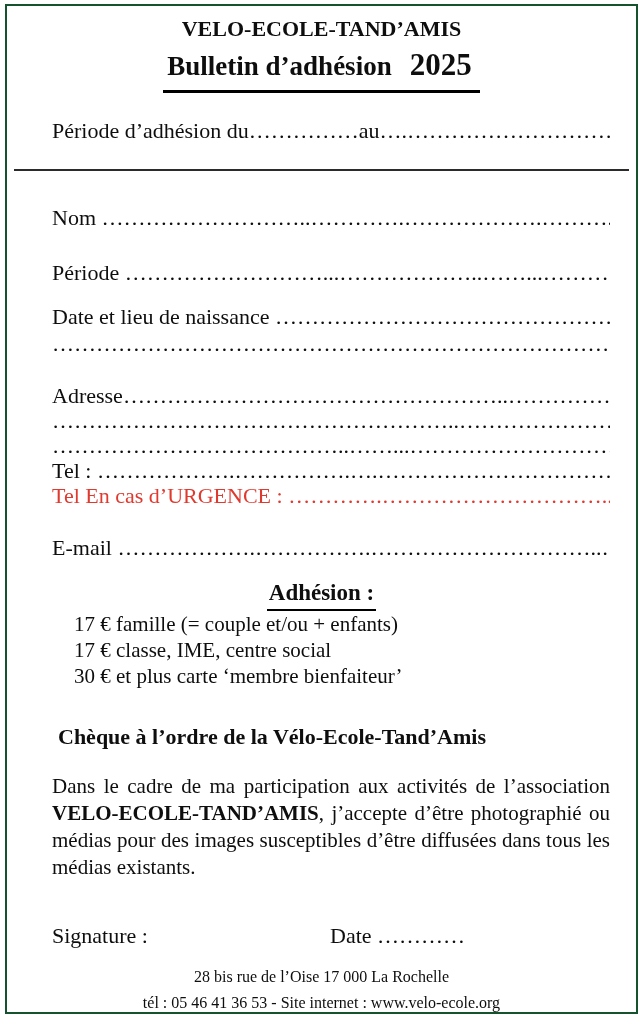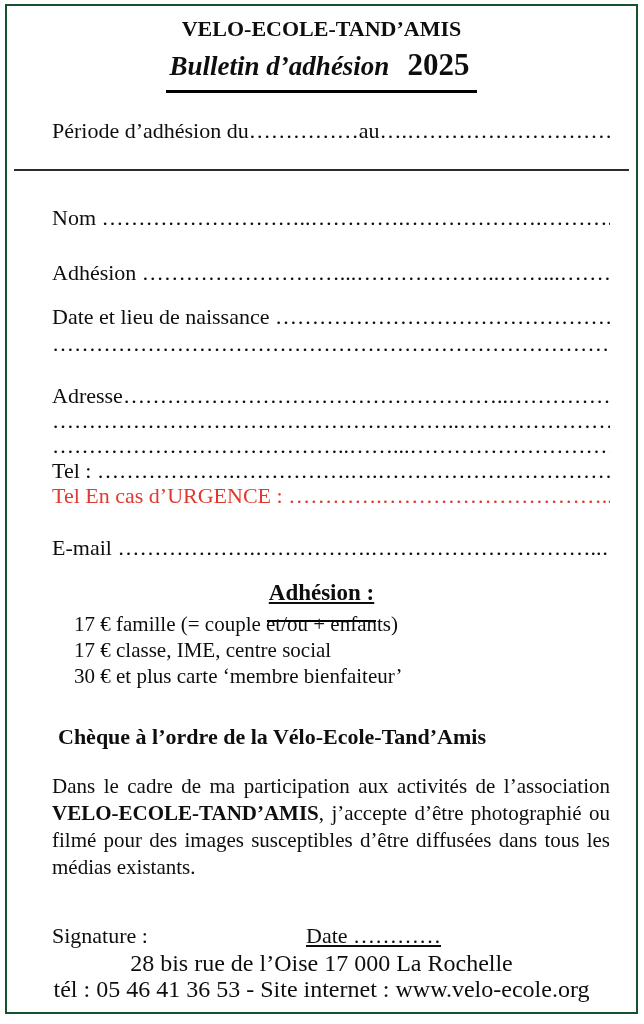--- a/index.html
+++ b/index.html
@@ -25,21 +25,21 @@
     margin-top: 9px;
     font-size: 22px; font-weight: bold; line-height: 28px;
   }
   .subtitle-row { margin-top: 3px; line-height: 42px; }
   .title-underline {
     display: inline-block;
     border-bottom: 3px solid #000;
     padding: 0 8px 1px 4px;
     line-height: 38px;
   }
-  .form-title { font-size: 27px; font-weight: bold; font-style: italic; }
+  .form-title { font-size: 27px; font-weight: bold; }
   .year { font-size: 31px; font-weight: bold; margin-left: 18px; text-align: center; }
 
   .row {
     font-size: 22px; line-height: 27px;
     white-space: nowrap; overflow: hidden;
   }
   .periode { margin-top: 24px; }
   .hr {
     height: 0; border-top: 2px solid #2b2b2b;
     margin: 25px -19px 0 -38px;
@@ -47,51 +47,51 @@
   .nom { margin-top: 33px; }
   .prenoms { margin-top: 28px; }
   .naissance { margin-top: 17px; }
   .cont { line-height: 27px; }
   .adresse { margin-top: 26px; line-height: 25px; }
   .tight { line-height: 25px; }
   .urgence { color: #e0392e; }
   .email { margin-top: 26px; }
 
   .adh-heading { margin-top: 17px; font-size: 23px; font-weight: bold; line-height: 30px; }
-  .adh-heading .u { border-bottom: 2.5px solid #000; padding: 0 2px 15px 2px; text-decoration: underline; }
+  .adh-heading .u { border-bottom: 2.5px solid #000; padding: 0 2px 4px 2px; }
   .fees { margin: 3px 0 0 22px; font-size: 21px; line-height: 26px; }
   .fee-item { white-space: nowrap; overflow: hidden; }
   .cheque { margin-top: 34px; margin-left: 6px; font-weight: bold; font-size: 22px; line-height: 27px; white-space: nowrap; overflow: hidden; }
 
   .consent { margin-top: 23px; font-size: 21px; line-height: 27px; }
   .c-line.just { text-align: justify; text-align-last: justify; }
 
   .sig-row { position: relative; margin-top: 41px; font-size: 22px; line-height: 27px; }
-  .sig-date { position: absolute; left: 254px; top: 0; white-space: nowrap; text-decoration: underline; }
+  .sig-date { position: absolute; left: 278px; top: 0; white-space: nowrap; }
 
-  .footer { margin-top: 1px; font-size: 24px; line-height: 26px; }
+  .footer { margin-top: 15px; font-size: 16px; line-height: 26px; }
 </style>
 </head>
 <body>
 
 <div class="frame">
 
   <div class="org-title fullc">VELO-ECOLE-TAND’AMIS</div>
 
   <div class="subtitle-row fullc">
     <span class="title-underline"><span class="form-title">Bulletin d’adhésion</span><span class="year">2025</span></span>
   </div>
 
   <div class="row periode"><span>Période d’adhésion du</span><span>……………</span><span>au</span><span>….…………………………</span></div>
 
   <div class="hr"></div>
 
   <div class="row nom"><span>Nom </span><span>………………………..………….……………….……….………………………</span></div>
 
-  <div class="row prenoms"><span>Adhésion </span><span>………………………...………………..……...…………………………</span></div>
+  <div class="row prenoms"><span>Période </span><span>………………………...………………..……...…………………………</span></div>
 
   <div class="row naissance"><span>Date et lieu de naissance </span><span>………………………………………………………………</span></div>
   <div class="row cont"><span>…………………………………………………………………………………</span></div>
 
   <div class="row adresse"><span>Adresse</span><span>……………………………………………..………………….……………………</span></div>
   <div class="row tight"><span>………………………………………………..………………………………………</span></div>
   <div class="row tight"><span>…………………………………..……...…………………………………………..</span></div>
 
   <div class="row tight"><span>Tel : </span><span>……………….…………….….……………………………….………………</span></div>
 
@@ -105,21 +105,21 @@
     <div class="fee-item">17 € famille (= couple et/ou + enfants)</div>
     <div class="fee-item">17 € classe, IME, centre social</div>
     <div class="fee-item">30 € et plus carte ‘membre bienfaiteur’</div>
   </div>
 
   <div class="cheque">Chèque à l’ordre de la Vélo-Ecole-Tand’Amis</div>
 
   <div class="consent">
     <div class="c-line just">Dans le cadre de ma participation aux activités de l’association</div>
     <div class="c-line just"><b>VELO-ECOLE-TAND’AMIS</b><span>, j’accepte d’être photographié ou</span></div>
-    <div class="c-line just">filmé pour des images susceptibles d’être diffusées dans tous les</div>
+    <div class="c-line just">médias pour des images susceptibles d’être diffusées dans tous les</div>
     <div class="c-line">médias existants.</div>
   </div>
 
   <div class="sig-row">
     <span>Signature :</span>
     <span class="sig-date"><span>Date </span><span>…………</span></span>
   </div>
 
   <div class="footer fullc">
     <div>28 bis rue de l’Oise 17 000 La Rochelle</div>

